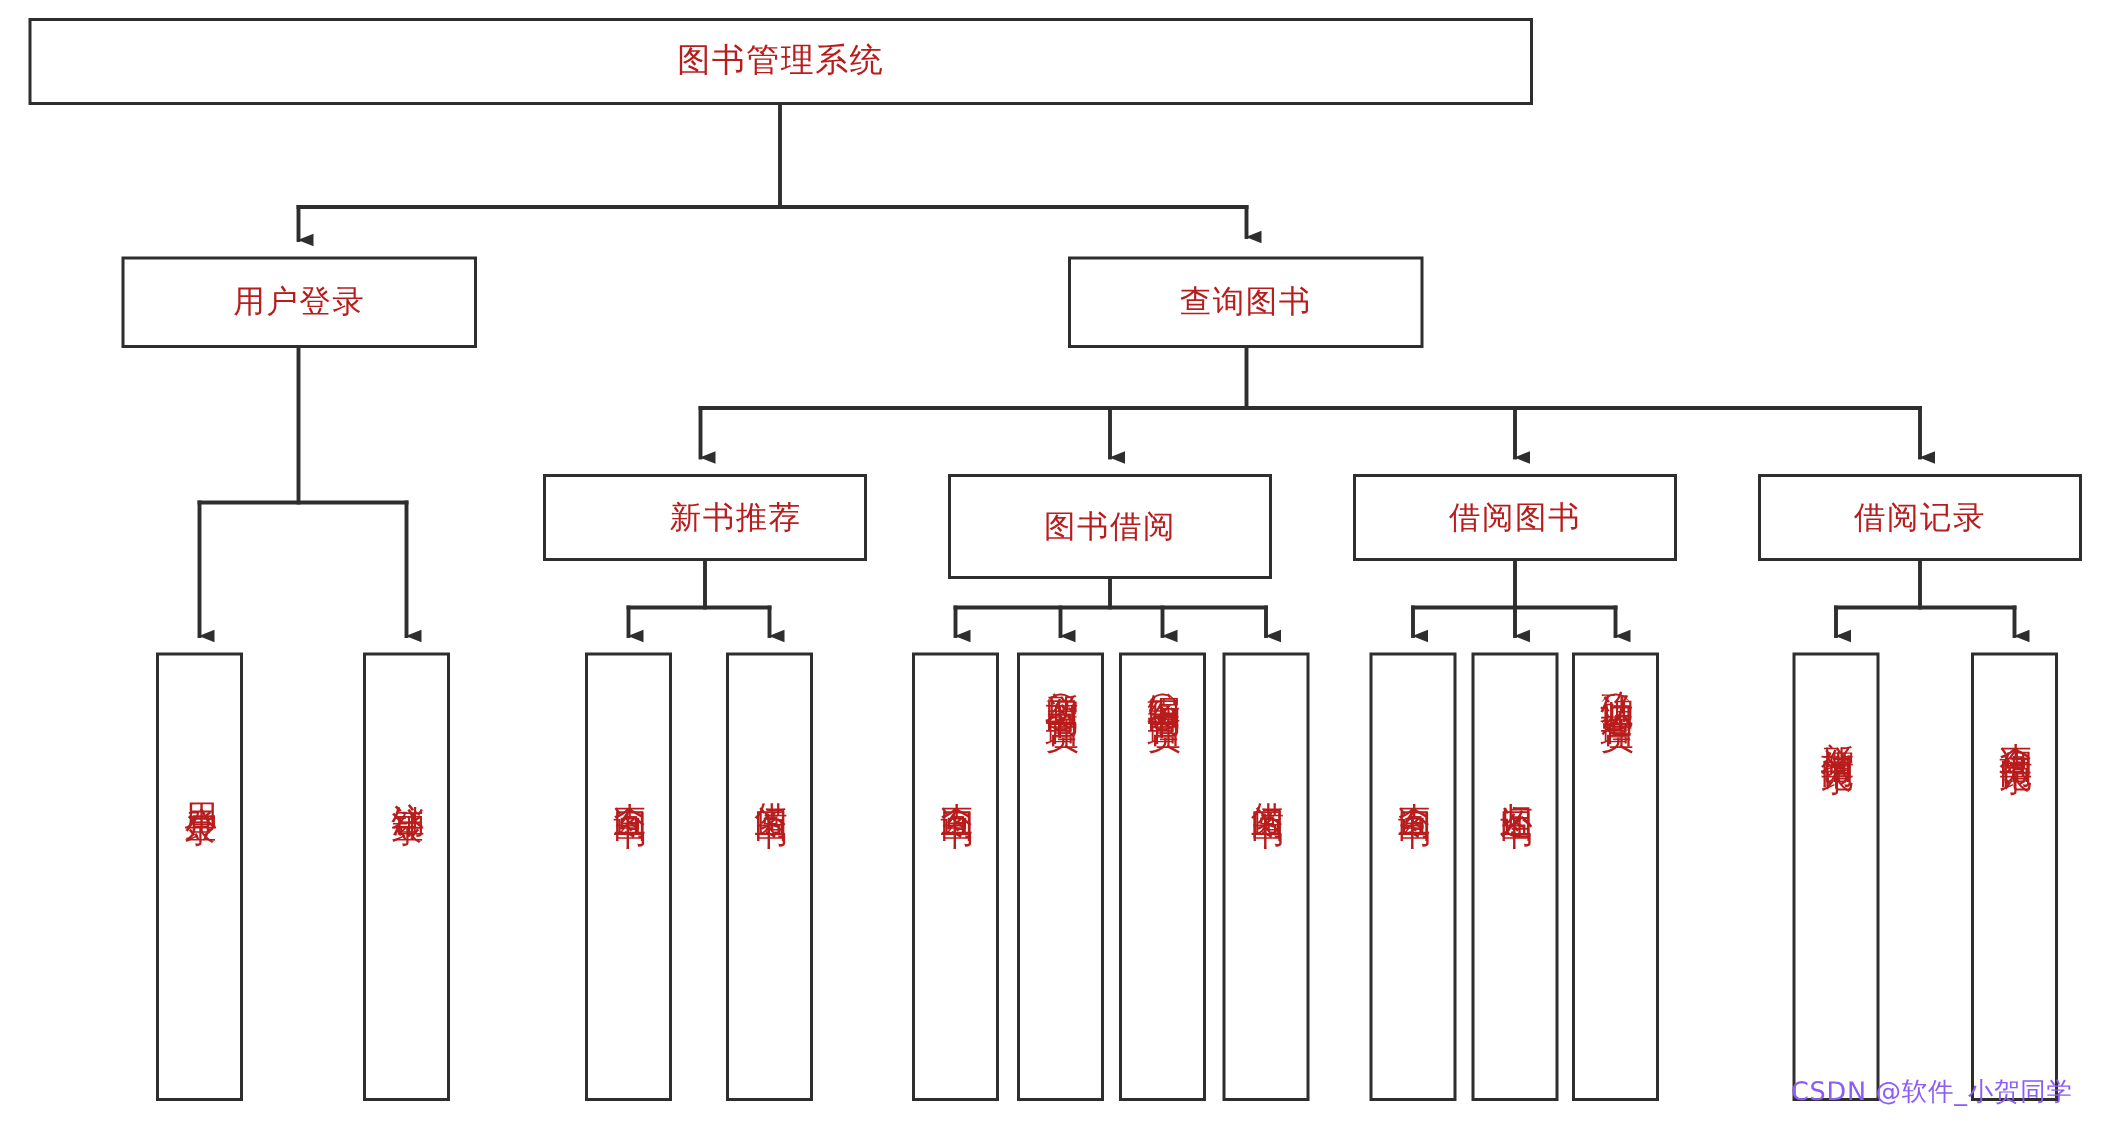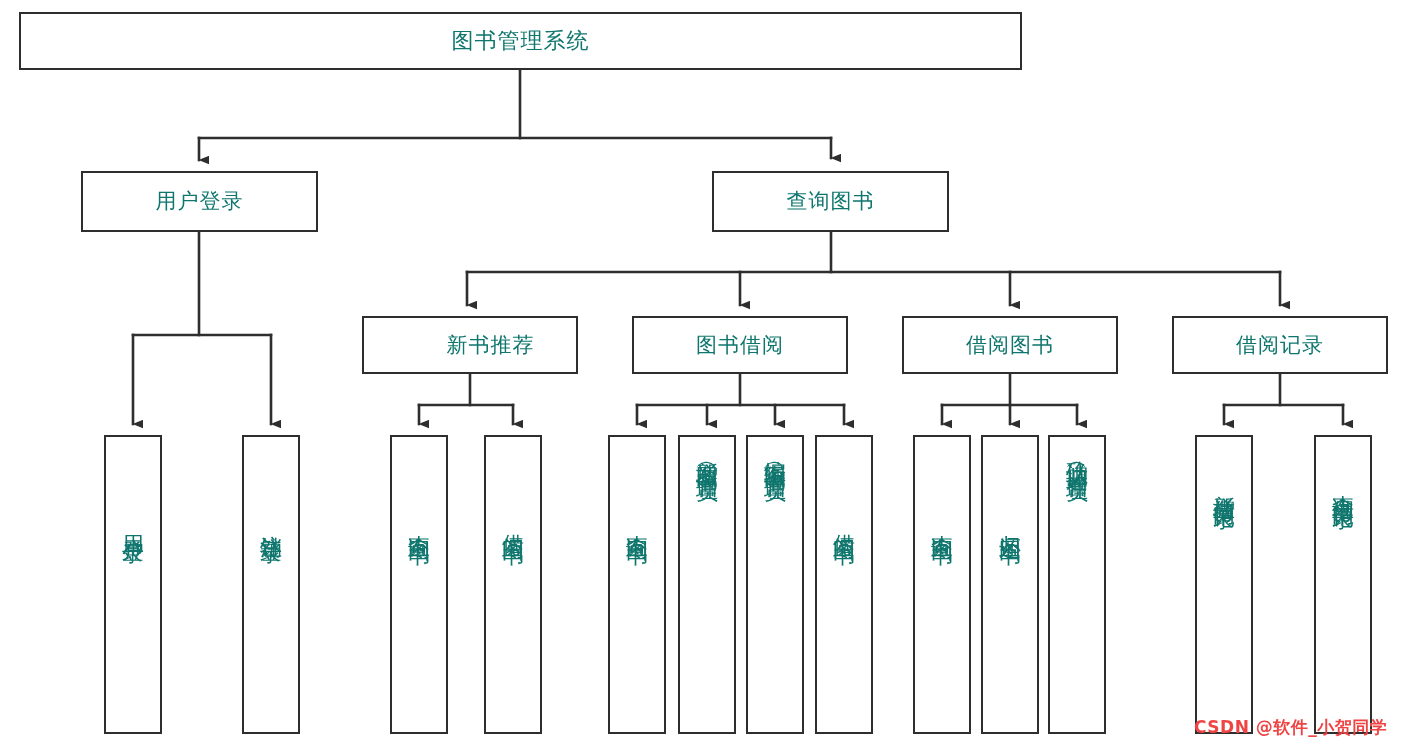--- a/index.html
+++ b/index.html
@@ -14,21 +14,21 @@
   }
   #edges{position:absolute;left:0;top:0;width:1405px;height:747px;}
   .node{
     position:absolute;
     box-sizing:border-box;
     border:2.5px solid #2e2e2e;
     background:#ffffff;
     display:flex;
     align-items:center;
     justify-content:center;
-    color:#0f766e;
+    color:#b91c1c;
   }
   .node .lbl{
     display:block;
     text-align:center;
     line-height:1.18;
     white-space:nowrap;
   }
   
   .h-node .lbl{
     font-size:21px;
@@ -44,26 +44,25 @@
   .v-node .lbl{
     writing-mode:vertical-rl;
     text-orientation:upright;
     font-size:22px;
     letter-spacing:3px;
     line-height:1;
     white-space:nowrap;
   }
   .watermark{
     position:absolute;
-    color:#ef4444;
+    color:#8b5cf6;
     font-size:17px;
     letter-spacing:0.5px;
     white-space:nowrap;
     pointer-events:none;
-    font-weight:bold;
   }
 </style>
 </head>
 <body>
 
 <div id="canvas">
 
   <svg id="edges" viewBox="0 0 1405 747" xmlns="http://www.w3.org/2000/svg">
     <defs>
       <marker id="arw" markerWidth="9" markerHeight="11" refX="4.5" refY="10" orient="auto" markerUnits="userSpaceOnUse">
@@ -123,21 +122,21 @@
   </div>
 
   <div class="node h-node" style="left:712px;top:171px;width:237px;height:61px;">
     <span class="lbl">查询图书</span>
   </div>
 
   <div class="node h-node" style="left:362px;top:316px;width:216px;height:58px;padding-left:41px;">
     <span class="lbl">新书推荐</span>
   </div>
 
-  <div class="node h-node" style="left:632px;top:316px;width:216px;height:58px;">
+  <div class="node h-node" style="left:632px;top:316px;width:216px;height:70px;">
     <span class="lbl">图书借阅</span>
   </div>
 
   <div class="node h-node" style="left:902px;top:316px;width:216px;height:58px;">
     <span class="lbl">借阅图书</span>
   </div>
 
   <div class="node h-node" style="left:1172px;top:316px;width:216px;height:58px;">
     <span class="lbl">借阅记录</span>
   </div>

